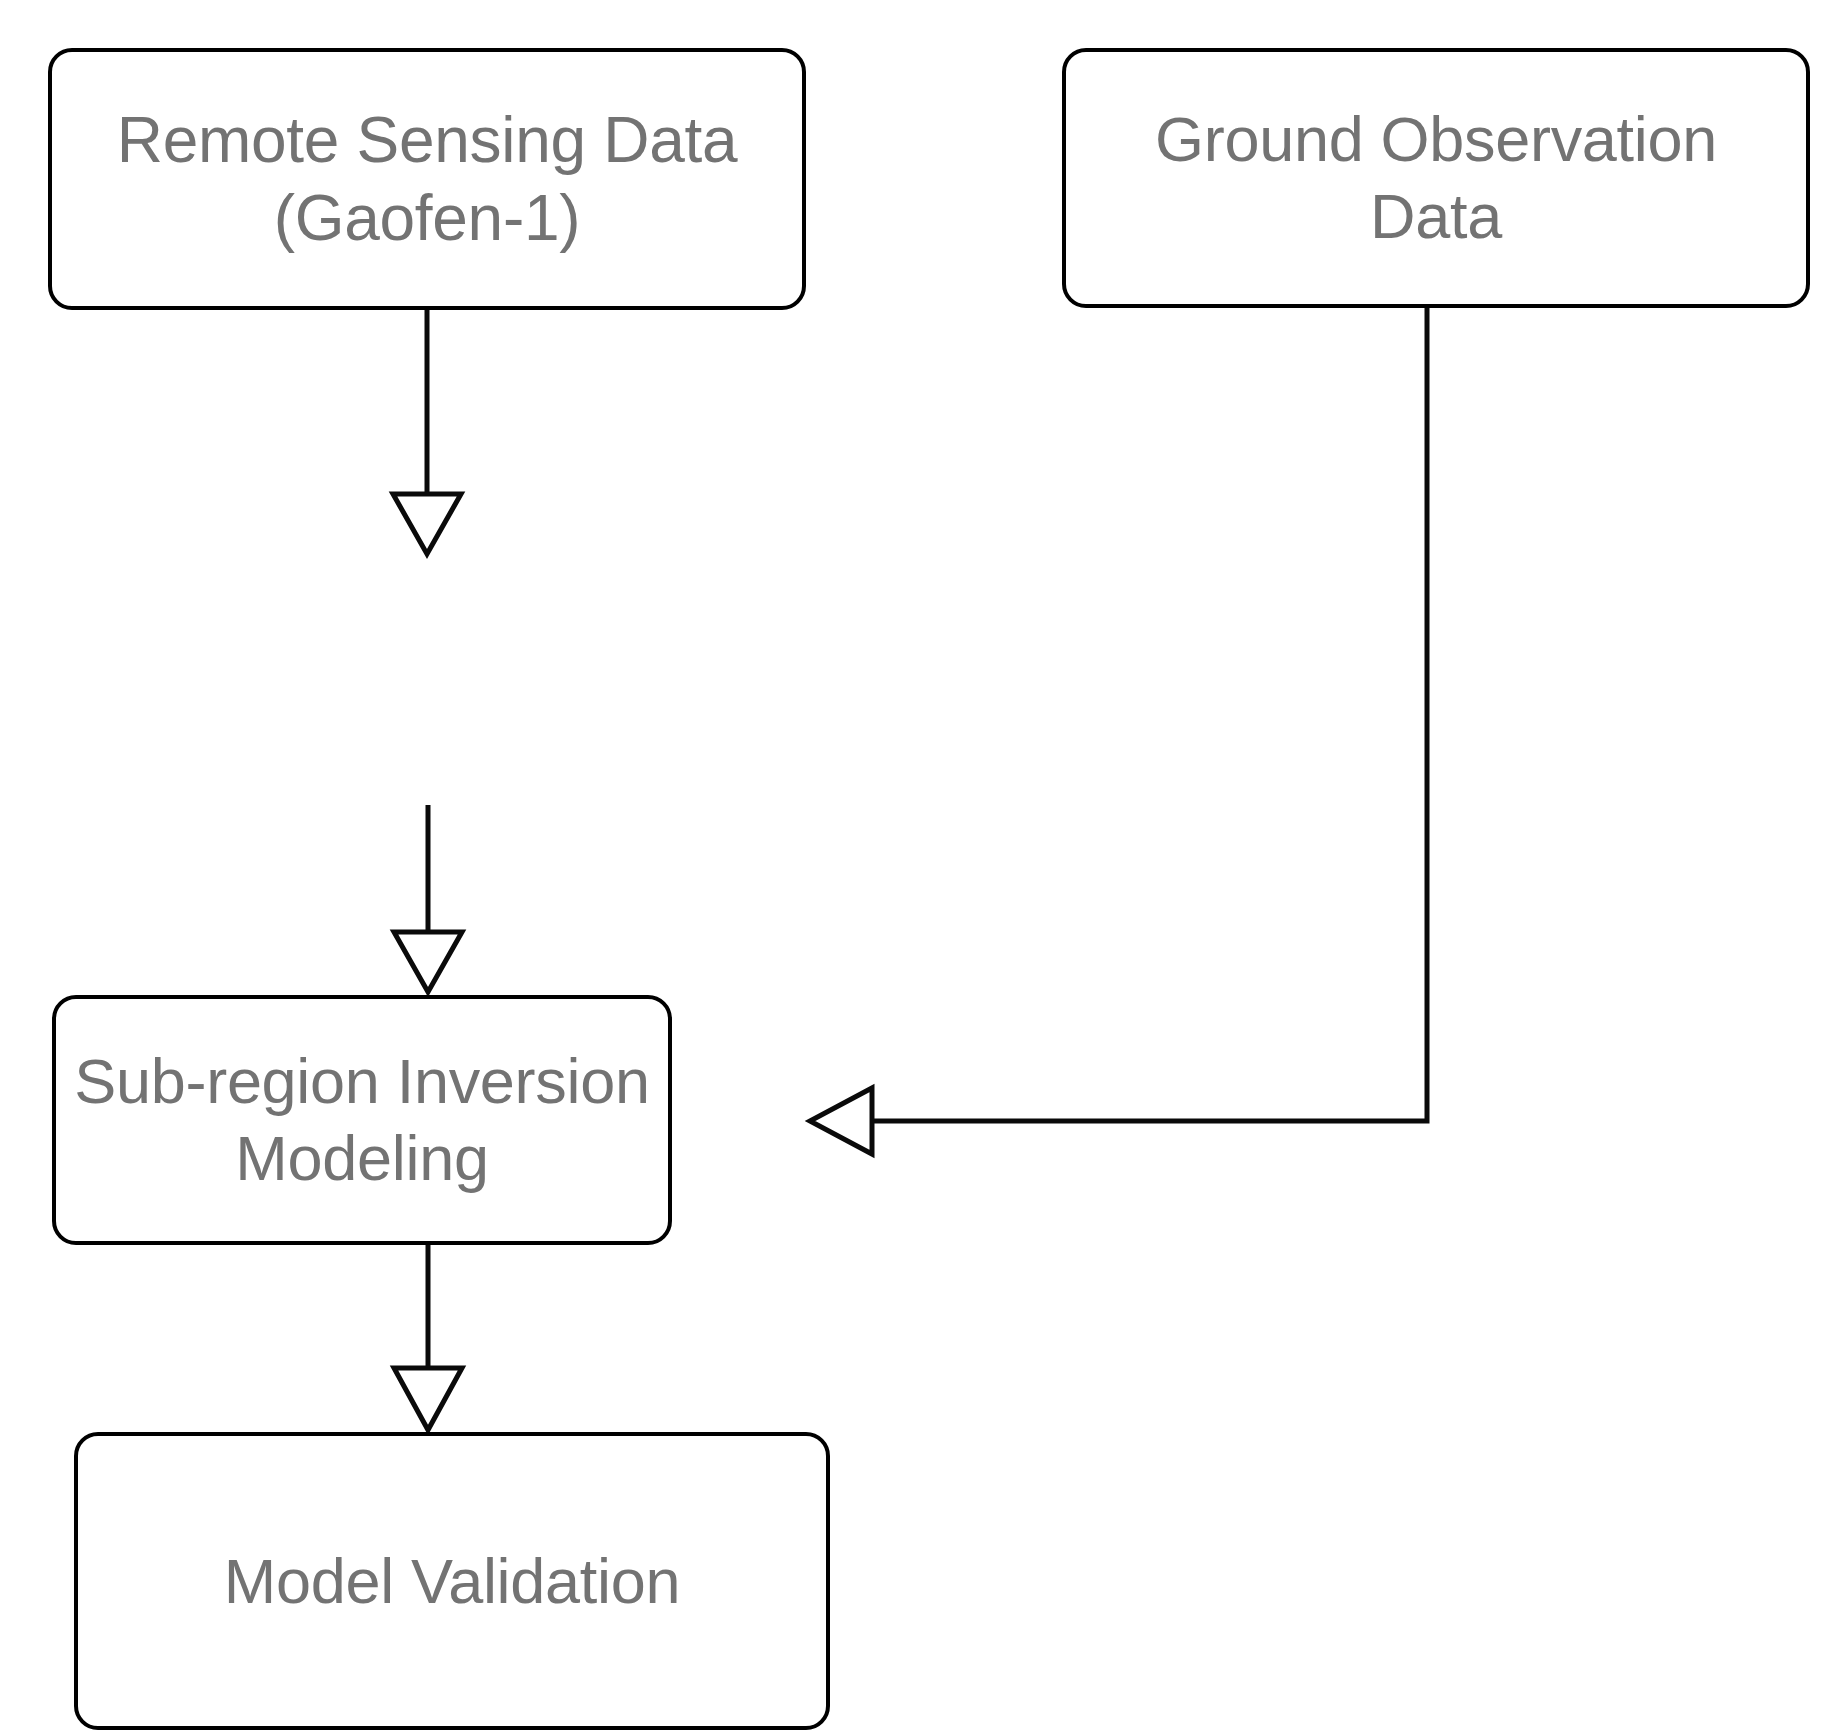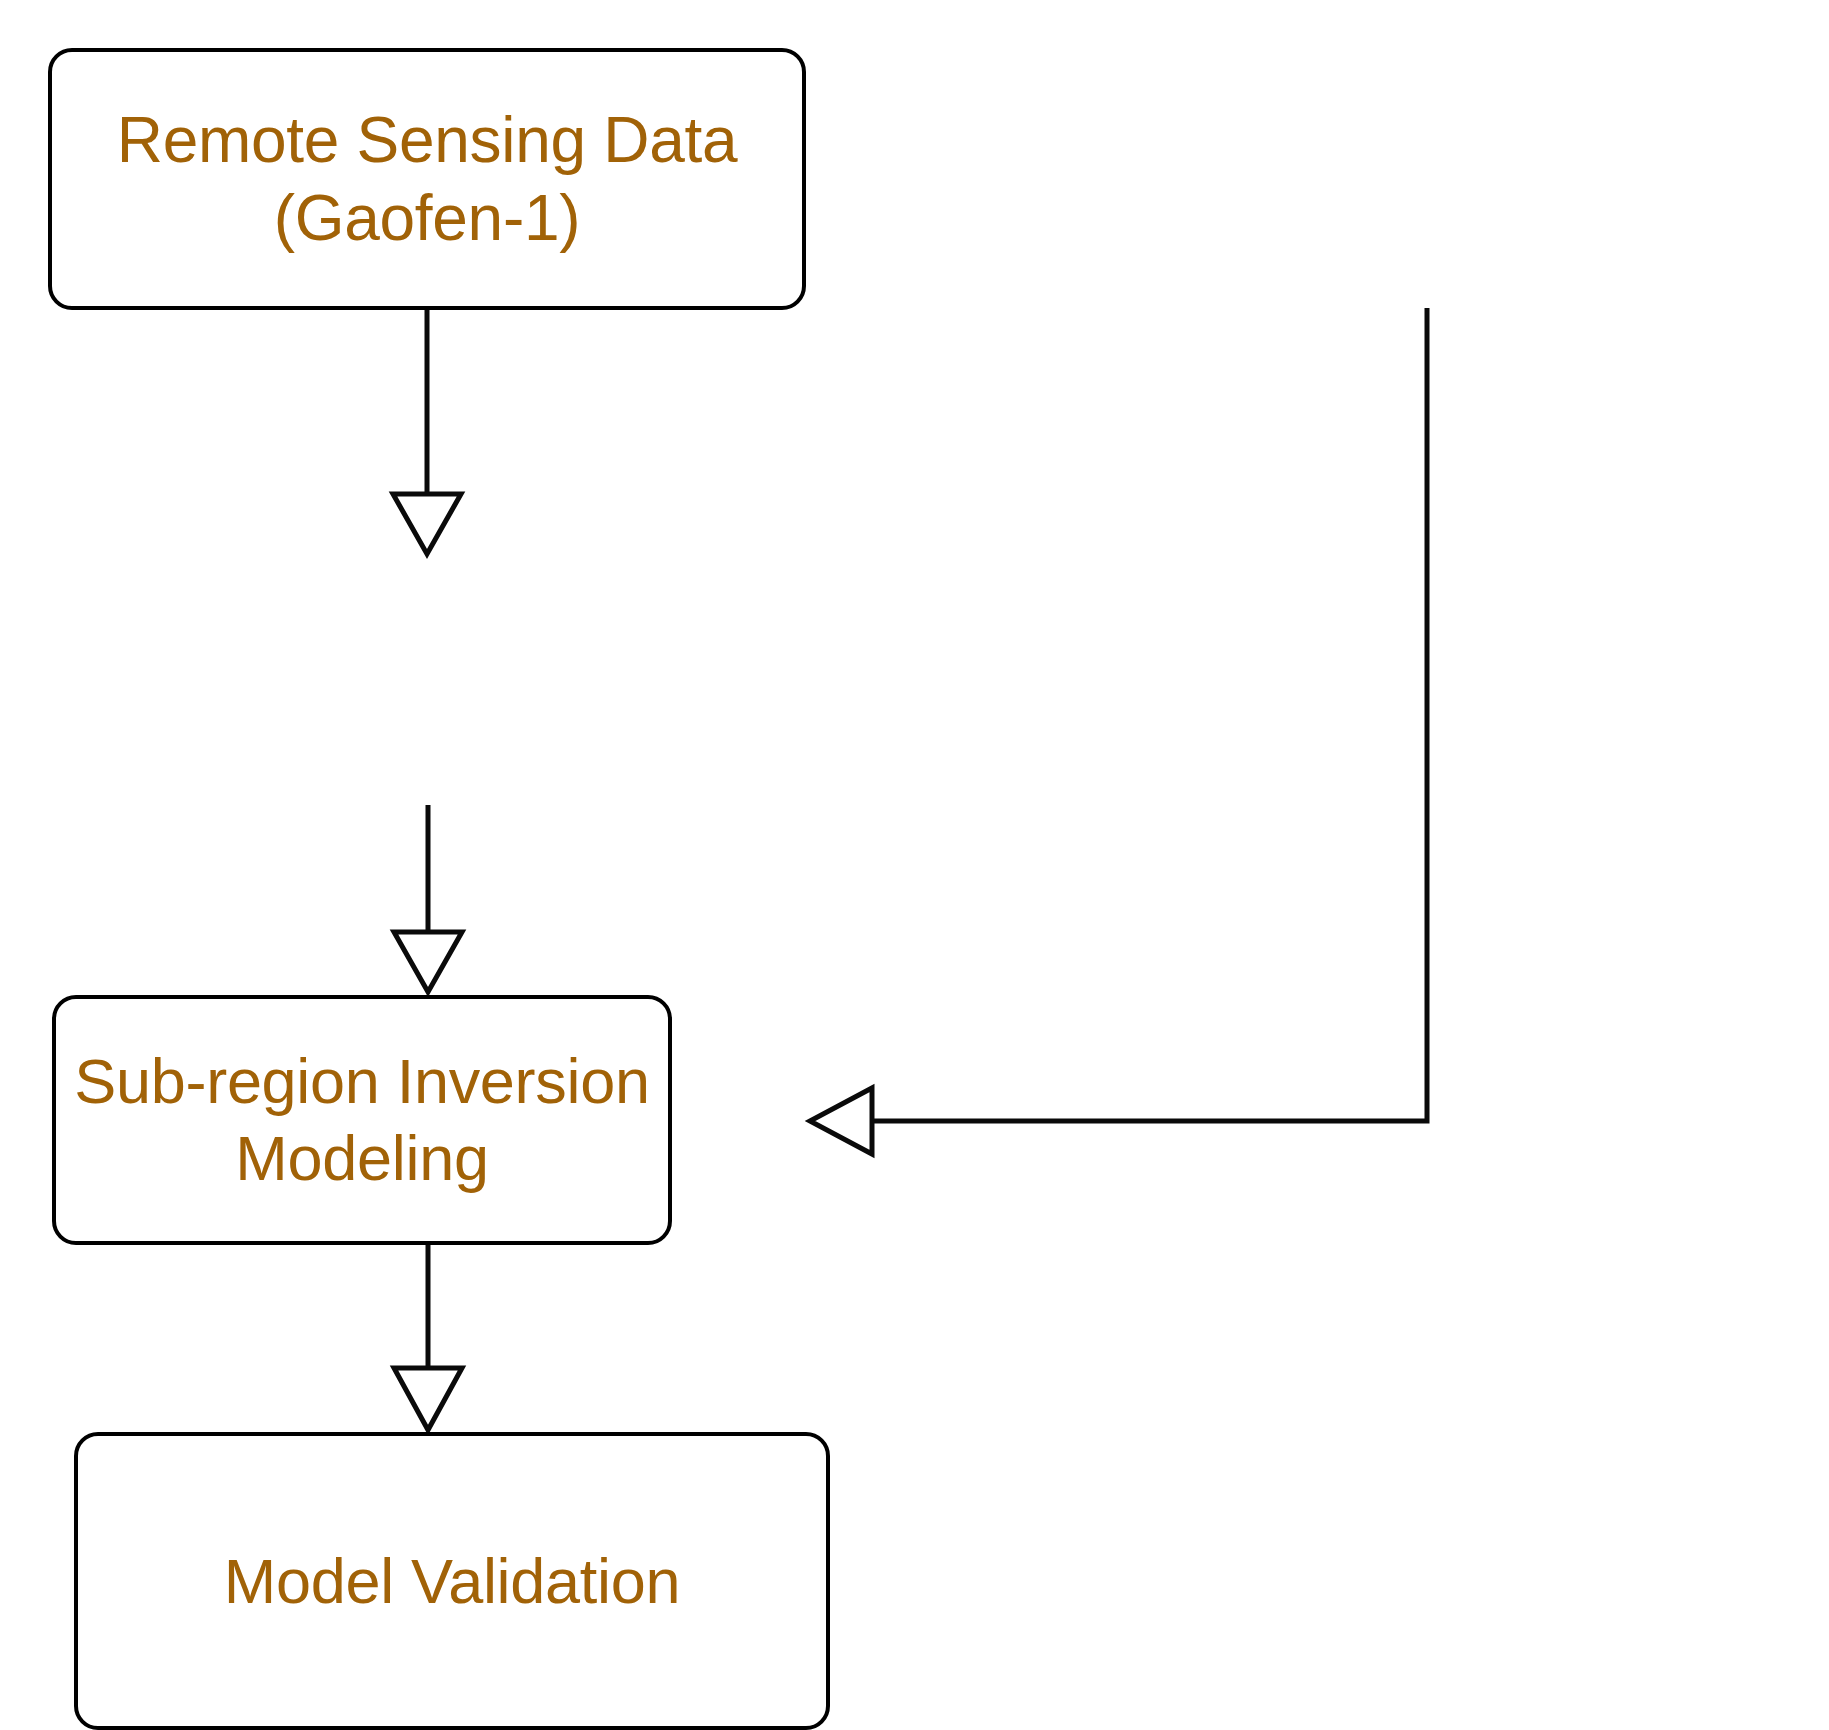--- a/index.html
+++ b/index.html
@@ -26,21 +26,21 @@
     border-radius: 24px;
     display: flex;
     align-items: center;
     justify-content: center;
     text-align: center;
   }
   .node-label {
     font-family: "Liberation Sans", sans-serif;
     font-size: 63px;
     line-height: 1.22;
-    color: #a16207;
+    color: #737373;
     letter-spacing: -0.3px;
     white-space: pre-line;
     padding: 0 6px;
   }
   
   #node-remote-sensing { left: 48px;   top: 48px;   width: 758px; height: 262px; }
   #node-ground-obs     { left: 1062px; top: 48px;   width: 748px; height: 260px; }
   #node-preprocessing  { left: 52px;   top: 555px;  width: 754px; height: 250px; }
   #node-inversion      { left: 52px;   top: 995px;  width: 620px; height: 250px; }
   #node-validation     { left: 41px;   top: 1432px; width: 756px; height: 298px; margin-left: 33px; }
@@ -94,20 +94,24 @@
       <polyline class="edge-line" points="1427,308 1427,1121 870,1121"></polyline>
       <polygon class="arrow-head" points="872,1088 872,1154 810,1121"></polygon>
     </g>
   </svg>
 
   <div class="node" id="node-remote-sensing">
     <span class="node-label">Remote Sensing Data
 (Gaofen-1)</span>
   </div>
 
+  <div class="node" id="node-ground-obs">
+    <span class="node-label">Ground Observation
+Data</span>
+  </div>
 
 
   <div class="node" id="node-inversion">
     <span class="node-label">Sub-region Inversion
 Modeling</span>
   </div>
 
   <div class="node" id="node-validation">
     <span class="node-label">Model Validation</span>
   </div>

